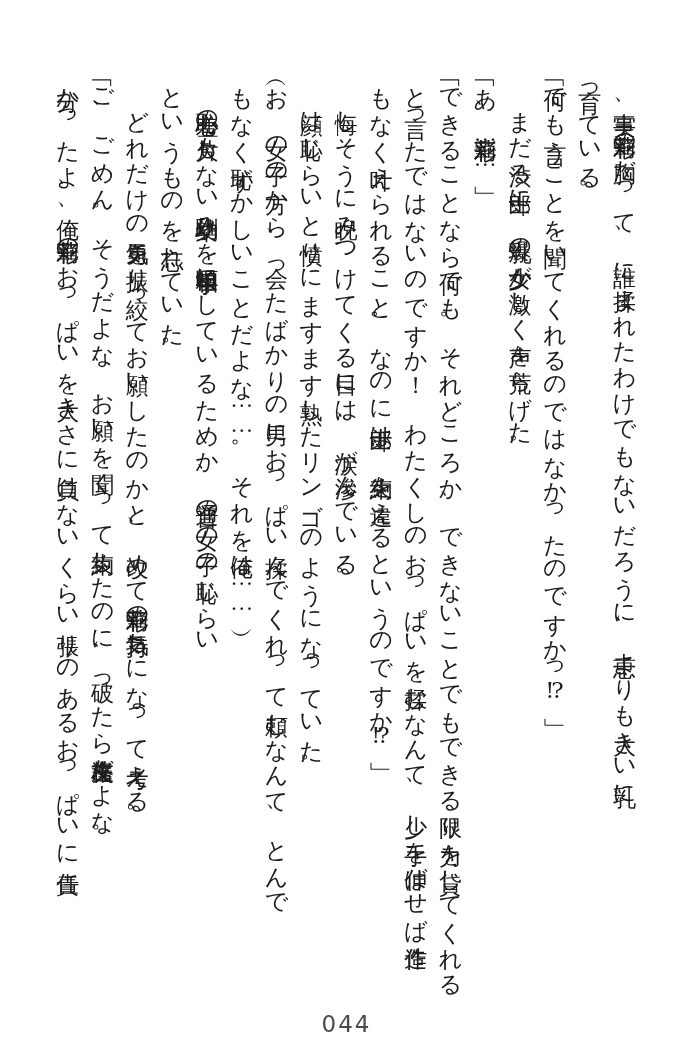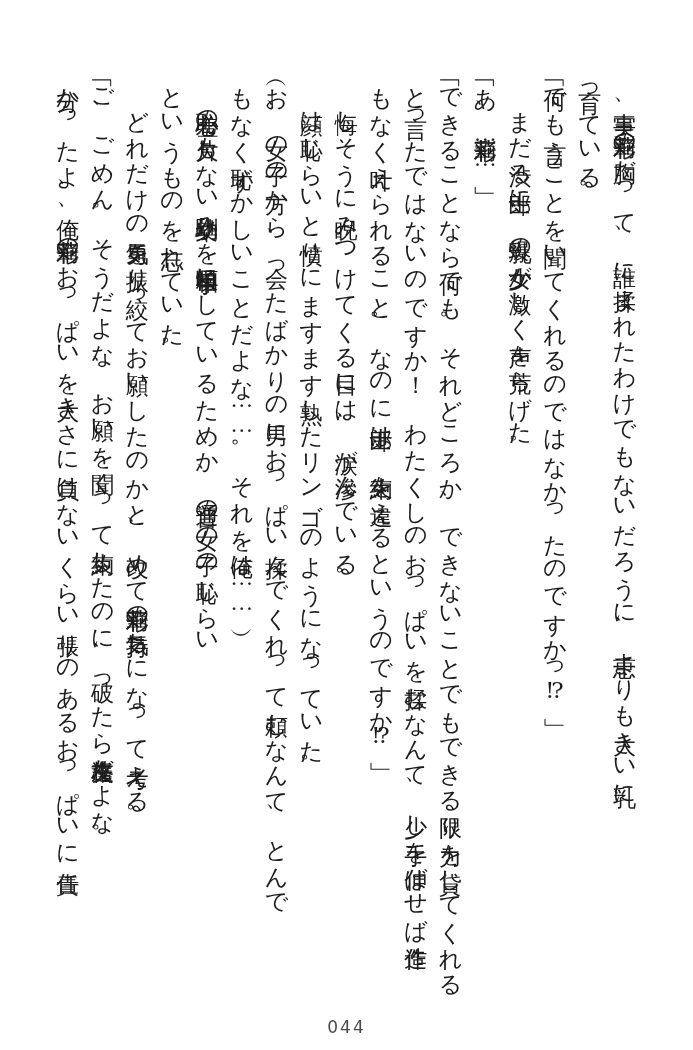--- a/index.html
+++ b/index.html
@@ -38,21 +38,21 @@
   .text-area p.line.indent {
     text-indent: 1em;
   }
   .page-number {
     position: absolute;
     bottom: 13px;
     left: 0;
     right: 0;
     text-align: center;
     font-family: "DejaVu Sans", "Liberation Sans", sans-serif;
-    font-size: 17px;
+    font-size: 23px;
     letter-spacing: 2px;
     color: #4a4a4a;
   }
 </style>
 </head>
 <body>
 
 <div class="page">
   <div class="text-area">
       <p class="line indent">事実、彩莉華の胸だって、誰に揉まれたわけでもないだろうに、千恵よりも大きい乳に</p>

